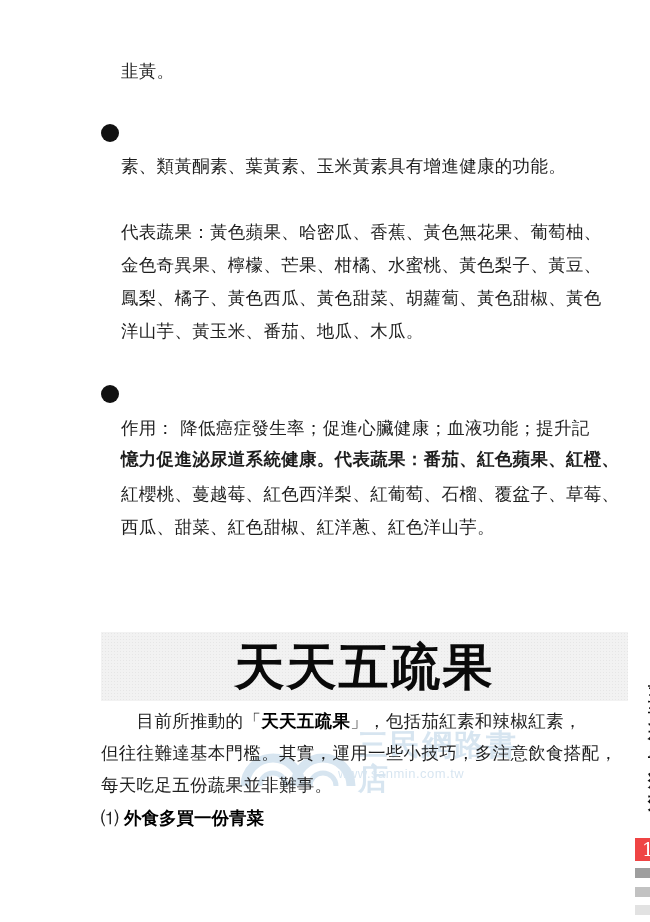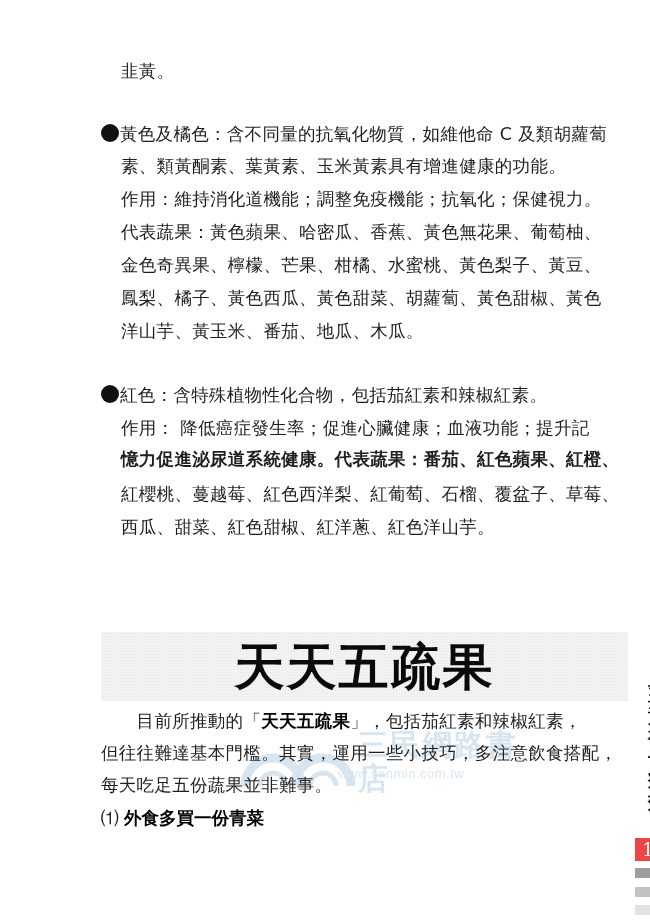--- a/index.html
+++ b/index.html
@@ -163,29 +163,28 @@
       letter-spacing: 0.5px;
     }
   </style>
 </head>
 <body>
 
 <div class="page">
 
   <div class="line" style="top:59px;">韭黃。</div>
 
-  <div class="line bullet" style="top:122px;"><span class="bullet-dot"></span><span>黃色及橘色：含不同量的抗氧化物質，如維他命 C 及類胡蘿蔔</span></div>
+  <div class="line bullet" style="top:122px;"><span class="bullet-dot"></span></div>
   <div class="line" style="top:154px;text-align:right;">素、類黃酮素、葉黃素、玉米黃素具有增進健康的功能。</div>
-  <div class="line" style="top:187px;">作用：維持消化道機能；調整免疫機能；抗氧化；保健視力。</div>
   <div class="line" style="top:220px;text-align:right;">代表蔬果：黃色蘋果、哈密瓜、香蕉、黃色無花果、葡萄柚、</div>
   <div class="line" style="top:253px;text-align:center;">金色奇異果、檸檬、芒果、柑橘、水蜜桃、黃色梨子、黃豆、</div>
   <div class="line" style="top:286px;">鳳梨、橘子、黃色西瓜、黃色甜菜、胡蘿蔔、黃色甜椒、黃色</div>
   <div class="line" style="top:319px;">洋山芋、黃玉米、番茄、地瓜、木瓜。</div>
 
-  <div class="line bullet" style="top:383px;"><span class="bullet-dot"></span><span>紅色：含特殊植物性化合物，包括茄紅素和辣椒紅素。</span></div>
+  <div class="line bullet" style="top:383px;"><span class="bullet-dot"></span></div>
   <div class="line" style="top:416px;">作用： 降低癌症發生率；促進心臟健康；血液功能；提升記</div>
   <div class="line" style="top:447px;font-weight:bold;">憶力促進泌尿道系統健康。代表蔬果：番茄、紅色蘋果、紅橙、</div>
   <div class="line" style="top:482px;">紅櫻桃、蔓越莓、紅色西洋梨、紅葡萄、石榴、覆盆子、草莓、</div>
   <div class="line" style="top:515px;">西瓜、甜菜、紅色甜椒、紅洋蔥、紅色洋山芋。</div>
 
   <div class="title-block">
     <div class="title-text">天天五疏果</div>
   </div>
 
   <div class="watermark">

